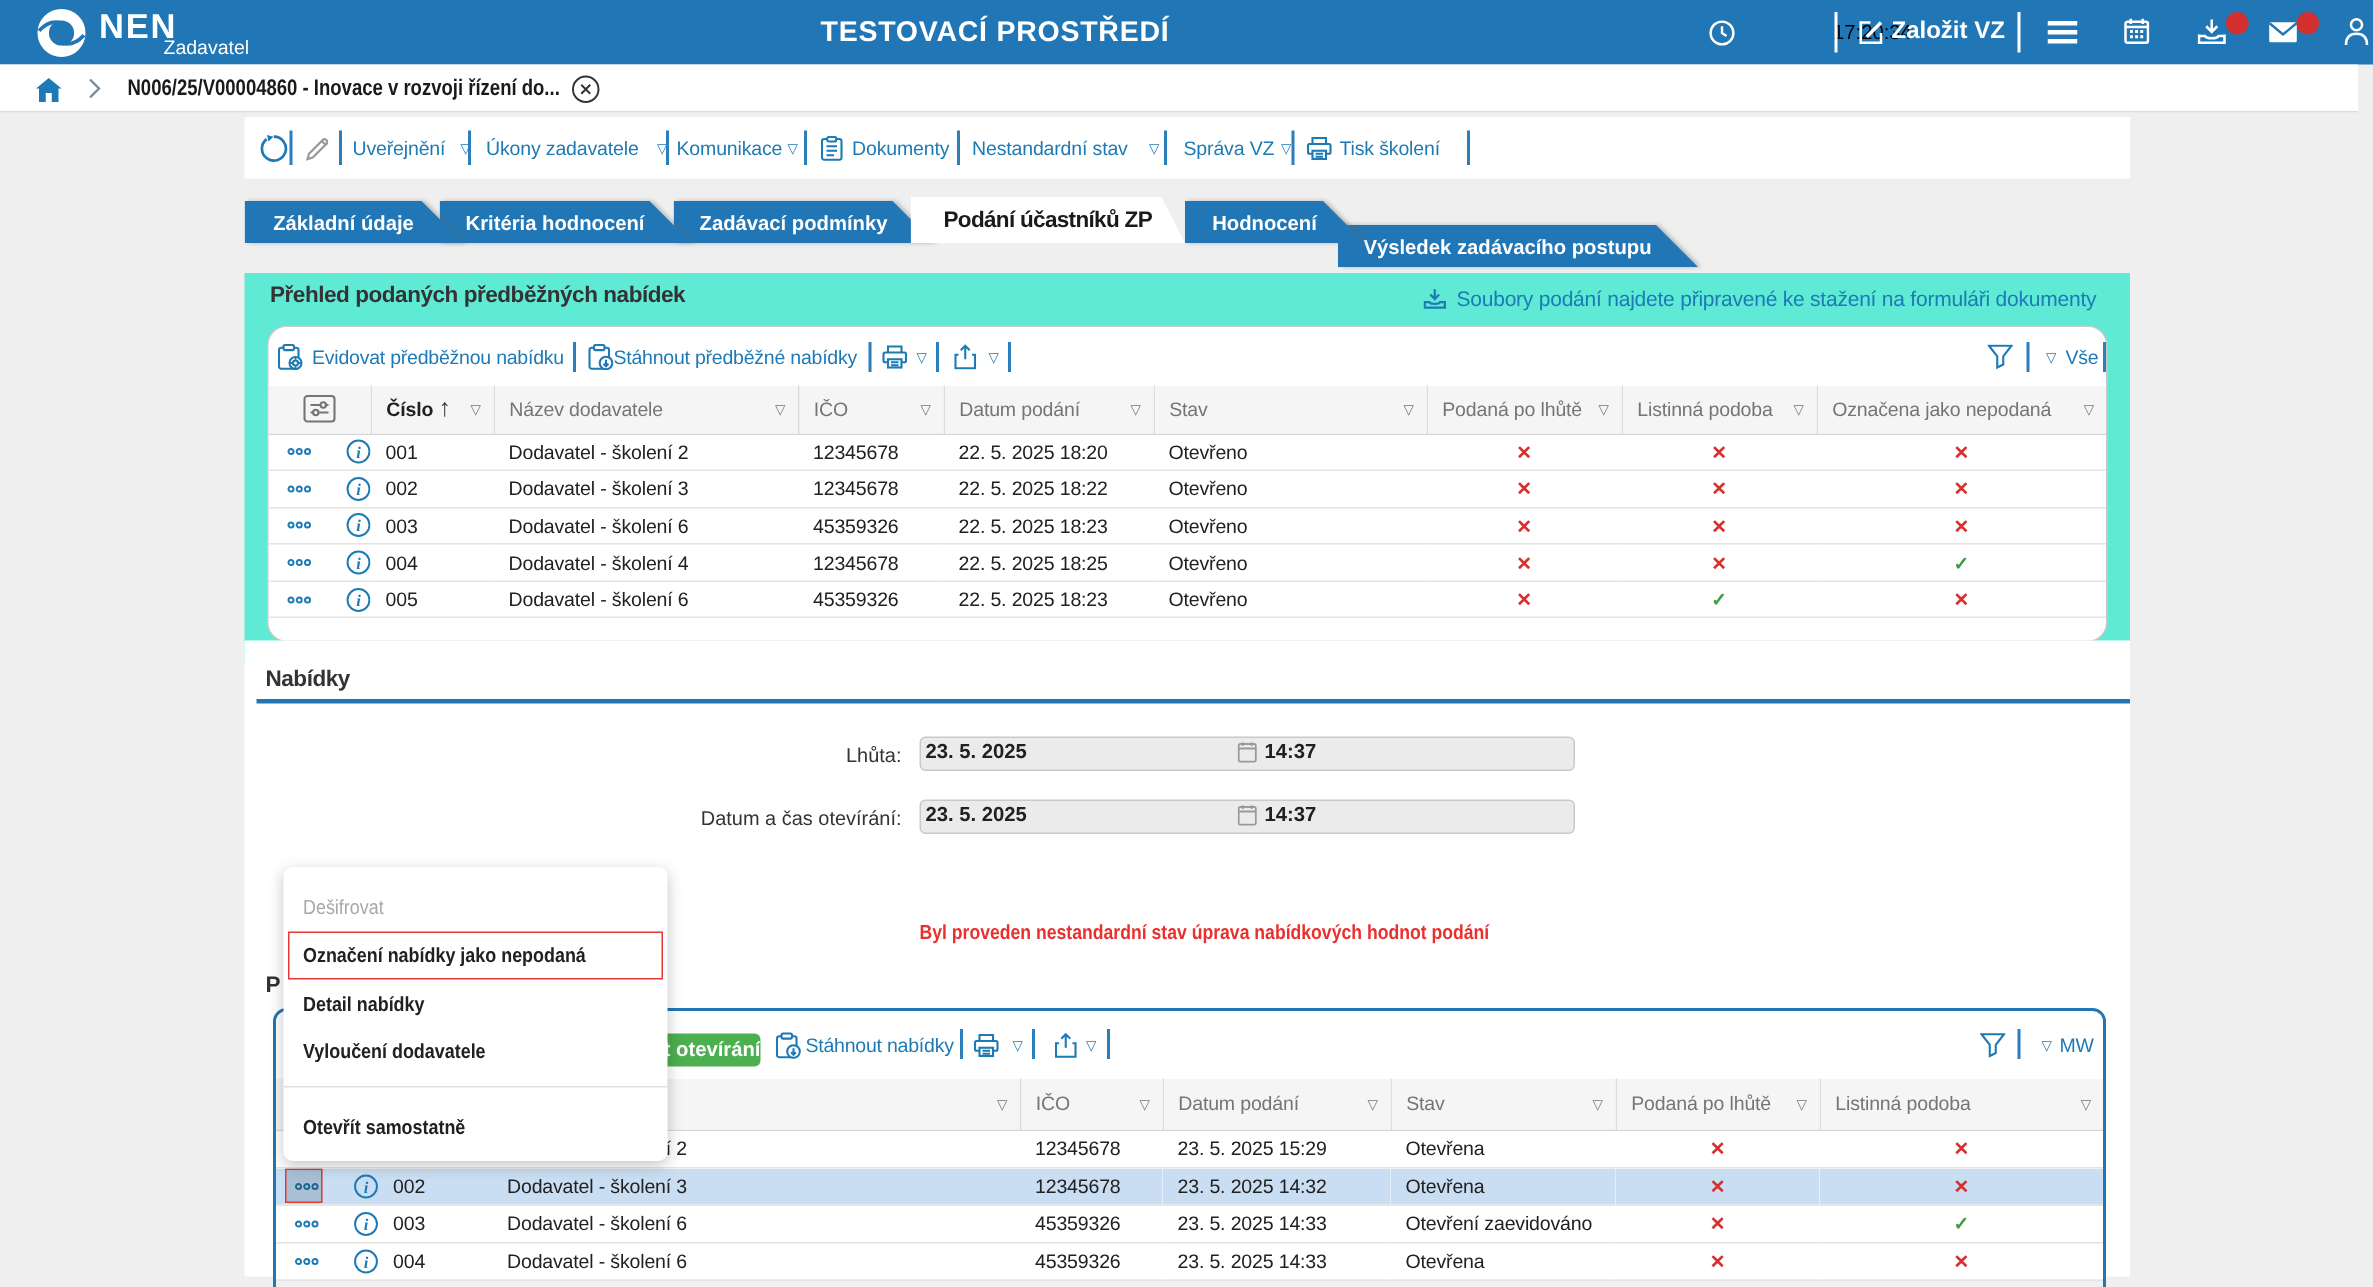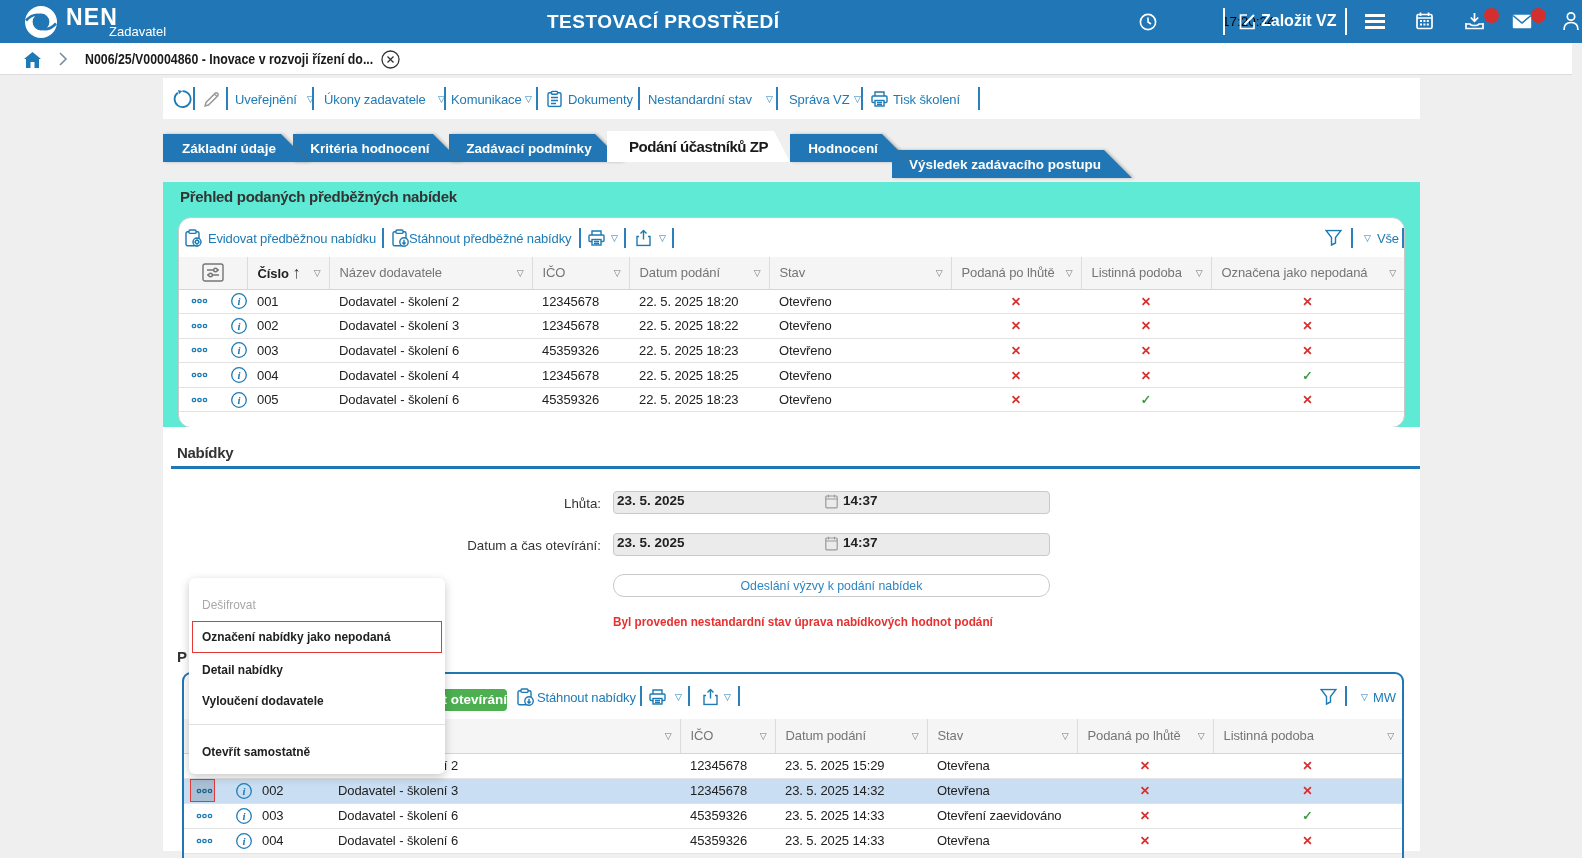--- a/index.html
+++ b/index.html
@@ -189,20 +189,27 @@
 <div class="tabsh" style="left:293px;width:168px;z-index:5">
     <div class="tab" style="left:0;top:0;width:168px;position:relative">Kritéria hodnocení</div>
   </div>
 <div class="tabsh" style="left:163px;width:146px;z-index:6">
     <div class="tab" style="left:0;top:0;width:146px;position:relative">Základní údaje</div>
   </div>
 <div class="tabactive" style="left:607px;width:183px;">Podání účastníků ZP</div>
 
 <div class="panelA">
   <div class="abs sectitle" style="left:17px;top:6px">Přehled podaných předběžných nabídek</div>
+  <div class="abs" style="left:786px;top:9px;display:flex;align-items:center;gap:7px;color:#1d7ab5;font-size:14px;letter-spacing:-0.15px;white-space:nowrap">
+    <svg width="15" height="15" viewBox="0 0 19 19" fill="none" stroke="#1d7ab5" stroke-width="1.9">
+      <path d="M9.5 1 V9 M5.8 5.5 L9.5 9.3 L13.2 5.5"></path>
+      <path d="M1 11 V16.5 H18 V11 M1 12 L5 12 C5.7 14 13.3 14 14 12 L18 12"></path>
+    </svg>
+    <span>Soubory podání najdete připravené ke stažení na formuláři dokumenty</span>
+  </div>
 
   <div class="gridbox" style="left:15px;top:35px;width:1227px;height:211px">
     <div class="gtoolbar" style="height:39px">
       <svg class="ti" style="left:6px" width="17" height="18" viewBox="0 0 17 18" fill="none" stroke="#1d7ab5" stroke-width="1.4">
           <rect x="1" y="2.8" width="13" height="14" rx="1.5"></rect>
           <rect x="4" y="1" width="7" height="3.4" rx="1" fill="#fff"></rect>
           <circle cx="12" cy="13" r="4" fill="#fff"></circle>
           <circle cx="12" cy="13" r="1.7"></circle>
           <path d="M12 10.8 V9.5 M12 15.2 V16.5 M9.8 13 H8.5 M14.2 13 H15.5" stroke-width="1.2"></path>
         </svg>
@@ -394,21 +401,20 @@
 
   <div class="flabel" style="left:200px;top:111px;width:238px">Datum a čas otevírání:</div>
   <div class="finput" style="top:106px"></div>
   <div class="abs" style="left:454px;top:108px;font-size:13.5px;font-weight:bold">23. 5. 2025</div>
   <svg class="abs" style="left:662px;top:109px" width="13" height="15" viewBox="0 0 13 15" fill="none" stroke="#9a9a9a" stroke-width="1.2">
     <rect x="0.8" y="2" width="11.4" height="11.8" rx="1"></rect>
       <path d="M3.5 0.8 V3.4 M9.5 0.8 V3.4 M0.8 5 H12.2"></path>
   </svg>
   <div class="abs" style="left:680px;top:108px;font-size:13.5px;font-weight:bold">14:37</div>
 
-  <div class="fbtn" style="top:147px"><span style="display:inline-block;transform:scaleX(0.915)">Odeslání výzvy k podání nabídek</span></div>
 
   <div class="abs" style="left:450px;top:187px;font-size:13.5px;font-weight:bold;color:#e8312f;transform:scaleX(0.87);transform-origin:left;white-space:nowrap">Byl proveden nestandardní stav úprava nabídkových hodnot podání</div>
 
   <div class="abs sectitle" style="left:14px;top:221px">P</div>
 
   <div class="gridbox" style="left:19px;top:245px;width:1222px;height:200px;border:2px solid #2077b4;border-radius:9px">
     <div class="gtoolbar" style="height:45px">
       <div class="greenbtn" style="position:absolute;left:182px;top:15px;width:141px;height:21.5px;justify-content:flex-end;padding-right:0px">Zahájit otevírání</div>
       <svg class="ti" style="left:333px" width="17" height="18" viewBox="0 0 17 18" fill="none" stroke="#1d7ab5" stroke-width="1.4">
           <rect x="1" y="2.8" width="13" height="14" rx="1.5"></rect>

